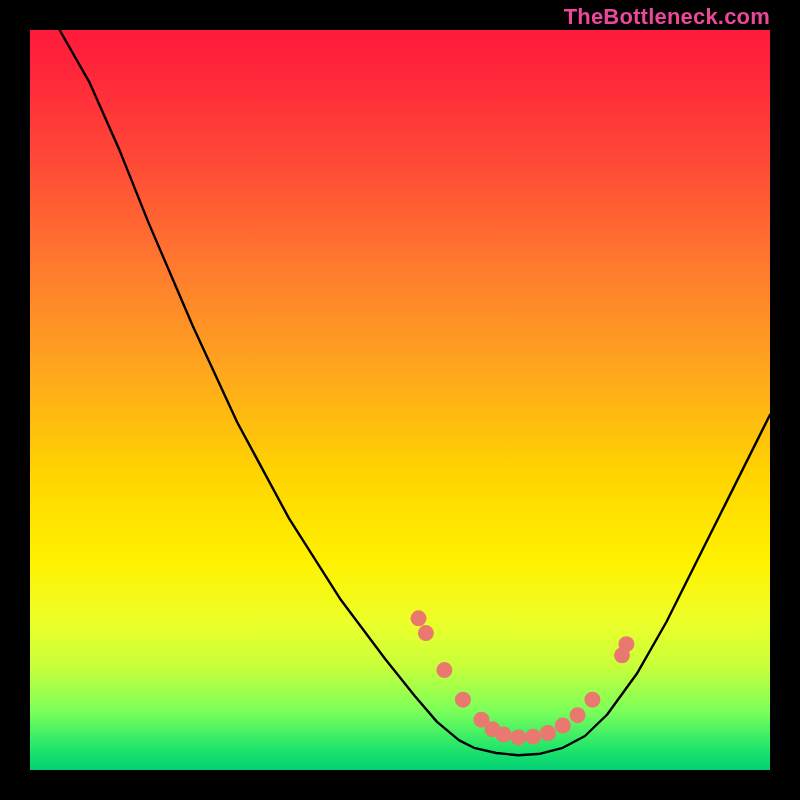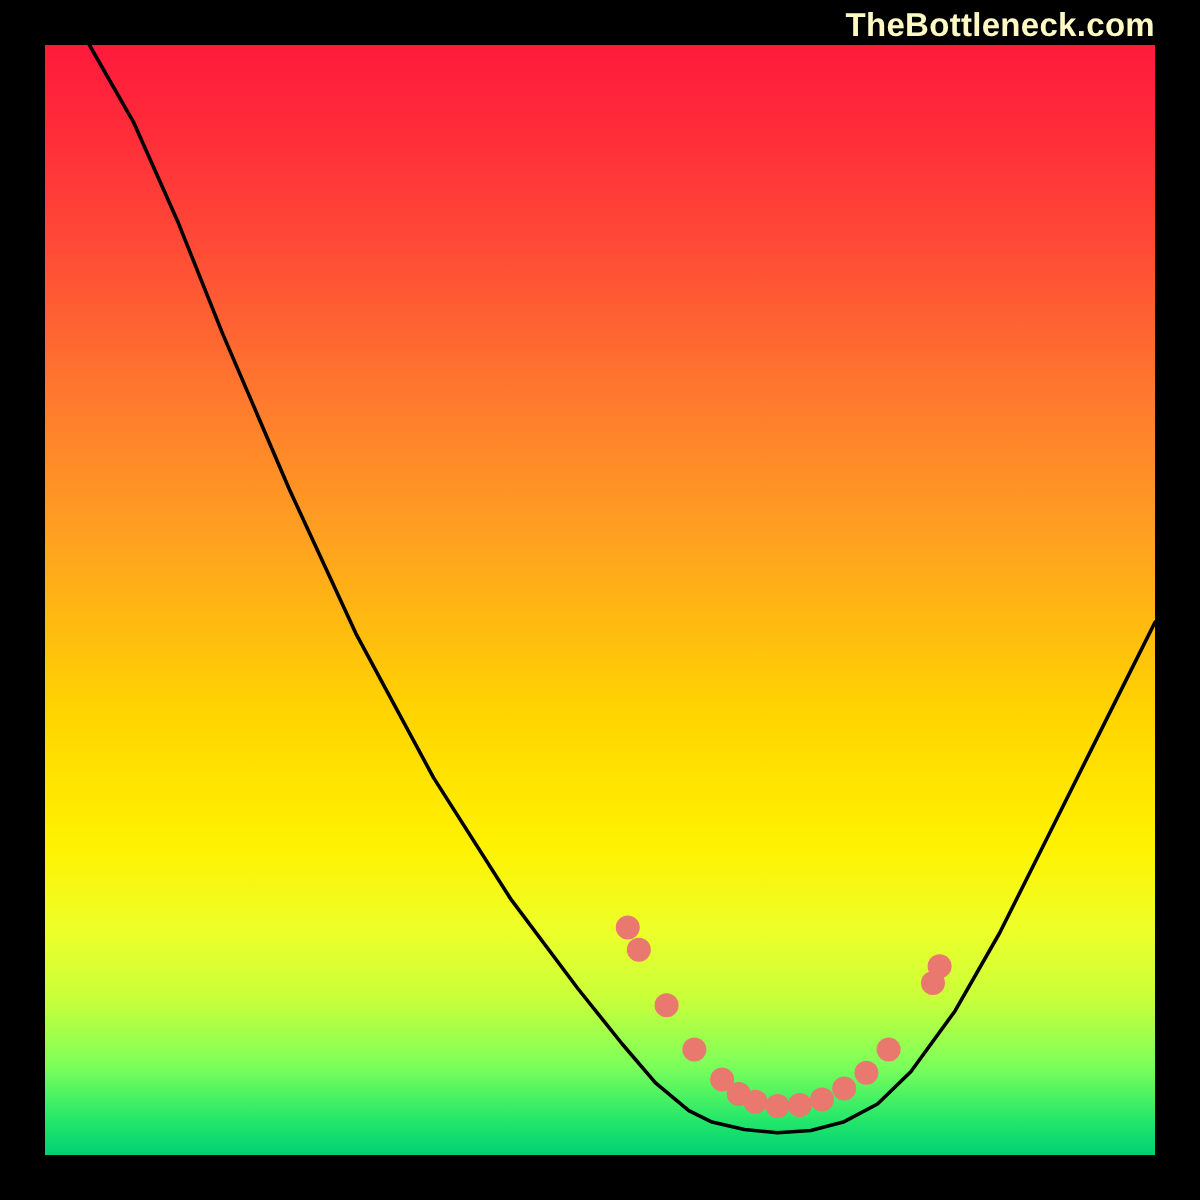--- a/index.html
+++ b/index.html
@@ -40,21 +40,21 @@
       #00d074 100%
     );
   }
   .watermark {
     position: absolute;
     top: 4px;
     right: 30px;
     font-family: Arial, Helvetica, sans-serif;
     font-size: 22px;
     font-weight: 600;
-    color: #fef9c3;
+    color: #ec4899;
     letter-spacing: 0.2px;
   }
   svg.curve {
     position: absolute;
     left: 0;
     top: 0;
     width: 740px;
     height: 740px;
     overflow: visible;
   }

